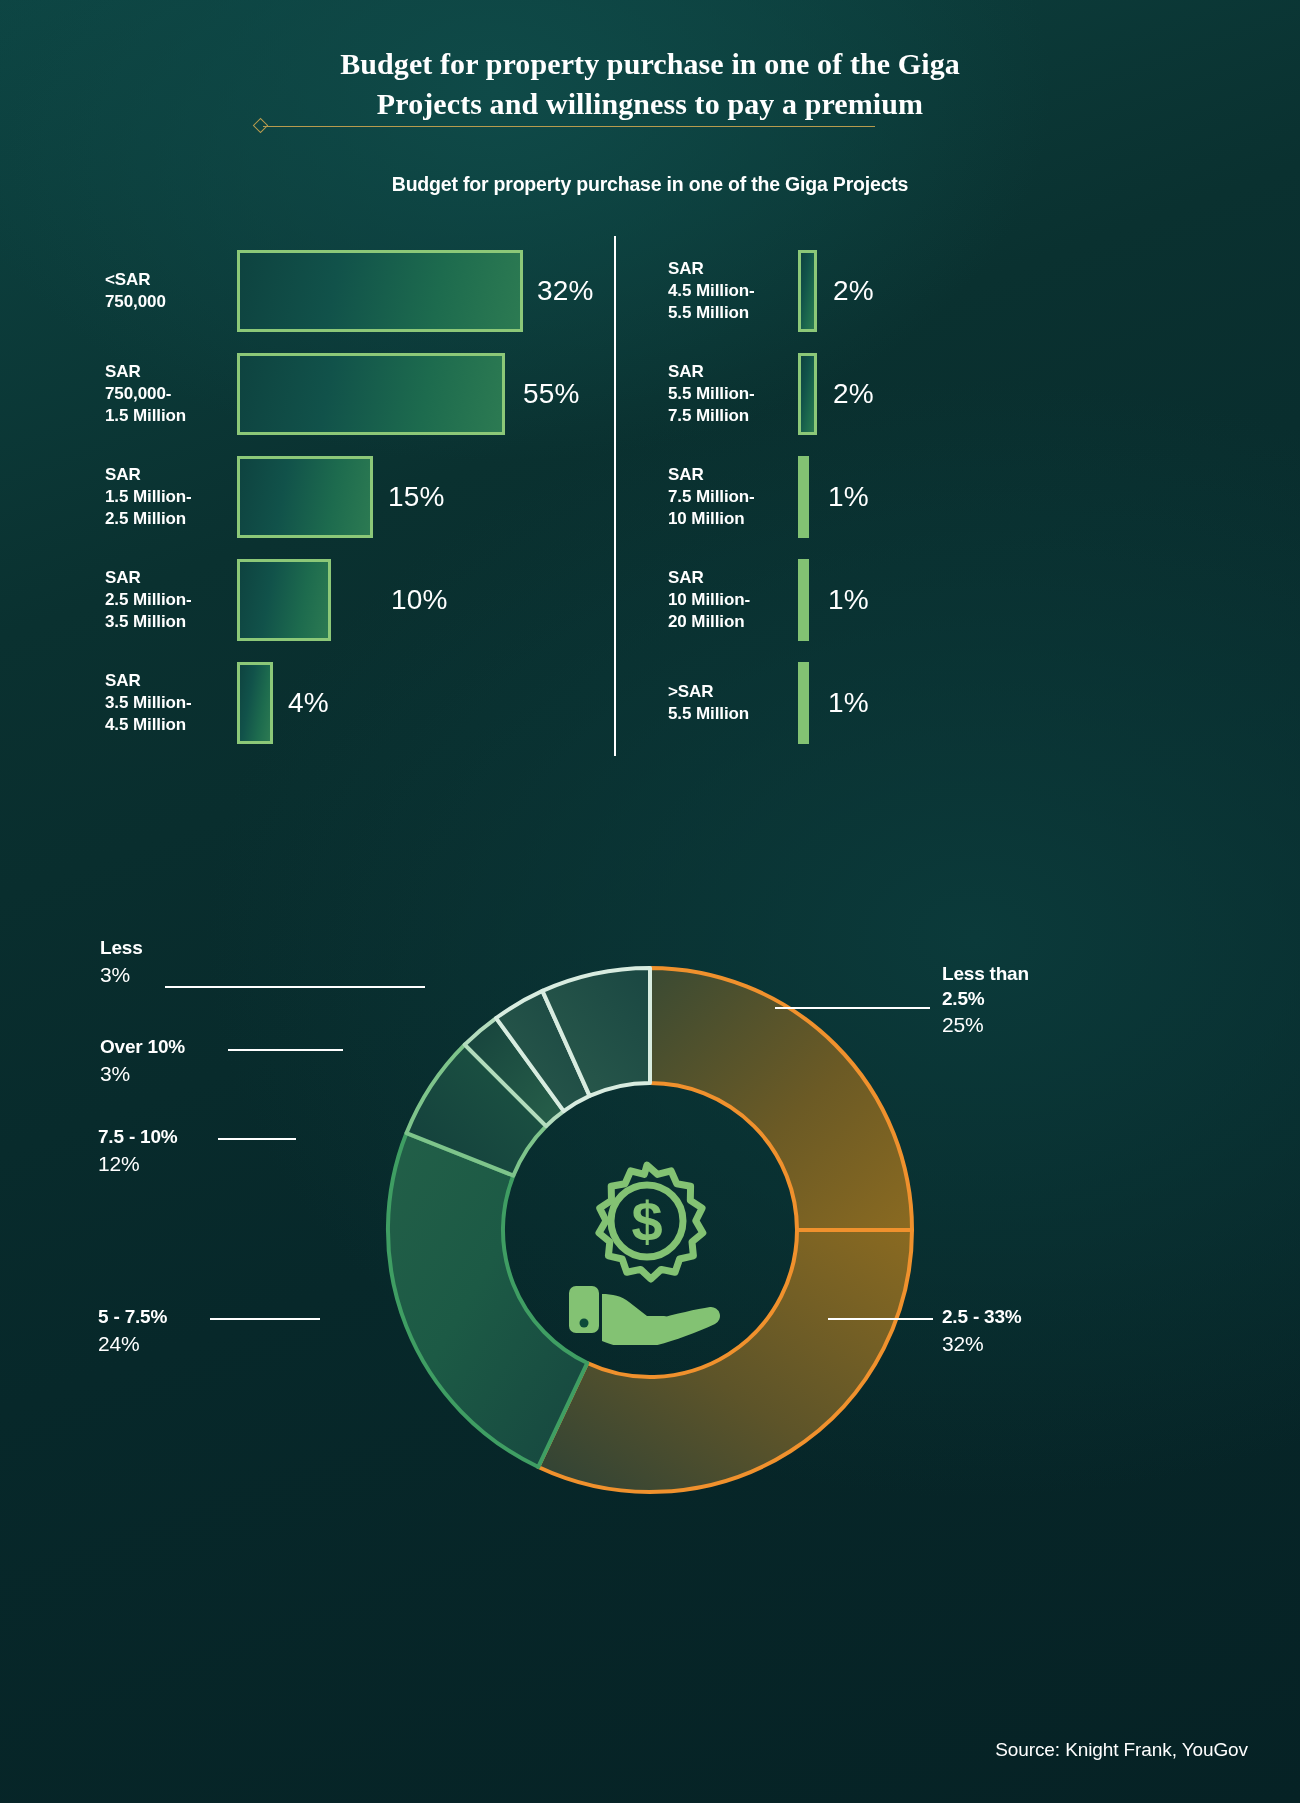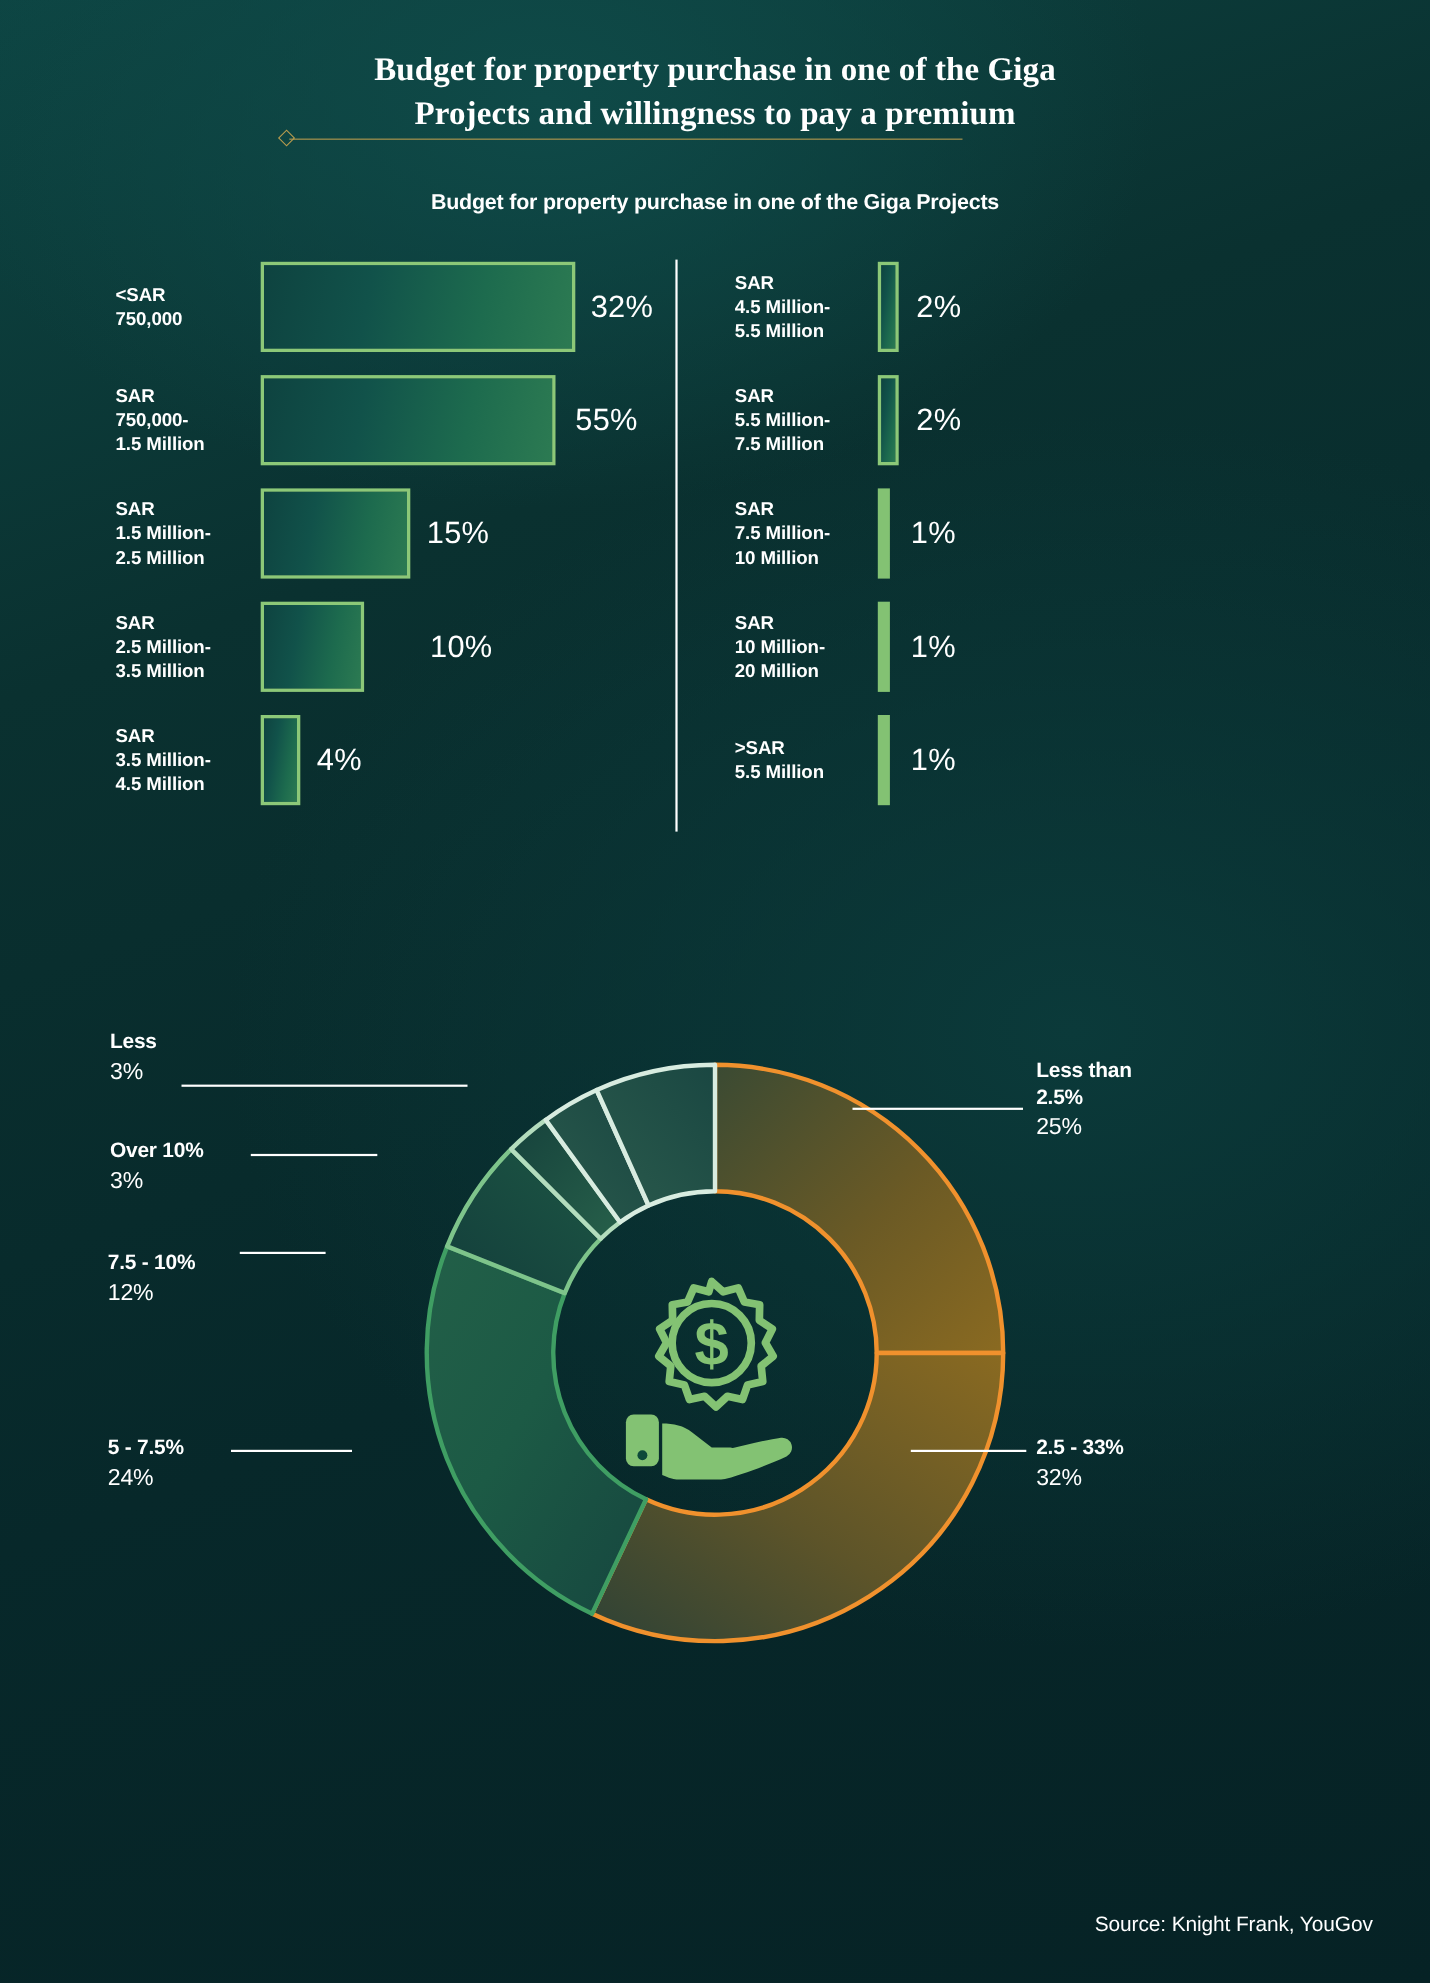--- a/index.html
+++ b/index.html
@@ -42,21 +42,21 @@
   .sub1 {
     position: absolute; top: 173px; left: 0; width: 1300px; text-align: center;
     font-size: 19.5px; font-weight: 700; letter-spacing: -0.2px; color: #ffffff;
   }
   .sub2 {
     position: absolute; top: 862px; left: 0; width: 1300px; text-align: center;
     font-size: 19.5px; font-weight: 700; letter-spacing: -0.2px; color: #ffffff;
   }
 
   
-  .bars { position: absolute; top: 228px; left: 0; width: 1070px; height: 530px; }
+  .bars { position: absolute; top: 240px; left: 0; width: 1070px; height: 530px; }
   .bar-col { position: absolute; top: 0; }
   .bar-col.left { left: 105px; width: 500px; }
   .bar-col.right { left: 668px; width: 420px; }
 
   .bar-row { position: absolute; left: 0; height: 102px; width: 100%; }
   .bar-label {
     position: absolute; left: 0; top: 50%; transform: translateY(-50%);
     font-size: 17px; font-weight: 700; line-height: 1.28; color: #ffffff;
     letter-spacing: -0.1px; white-space: pre-line;
   }
@@ -274,21 +274,21 @@
       <span class="v">3%</span>
     </div>
     <div class="leader" style="left:165px; top:66px; width:260px;"></div>
 
     <div class="d-label" style="left:100px; top:115px;">
       <span class="t">Over 10%</span>
       <span class="v">3%</span>
     </div>
     <div class="leader" style="left:228px; top:129px; width:115px;"></div>
 
-    <div class="d-label" style="left:98px; top:205px;margin-top:12px;">
+    <div class="d-label" style="left:98px; top:205px;">
       <span class="t">7.5 - 10%</span>
       <span class="v">12%</span>
     </div>
     <div class="leader" style="left:218px; top:218px; width:78px;"></div>
 
     <div class="d-label" style="left:98px; top:385px;">
       <span class="t">5 - 7.5%</span>
       <span class="v">24%</span>
     </div>
     <div class="leader" style="left:210px; top:398px; width:110px;"></div>

